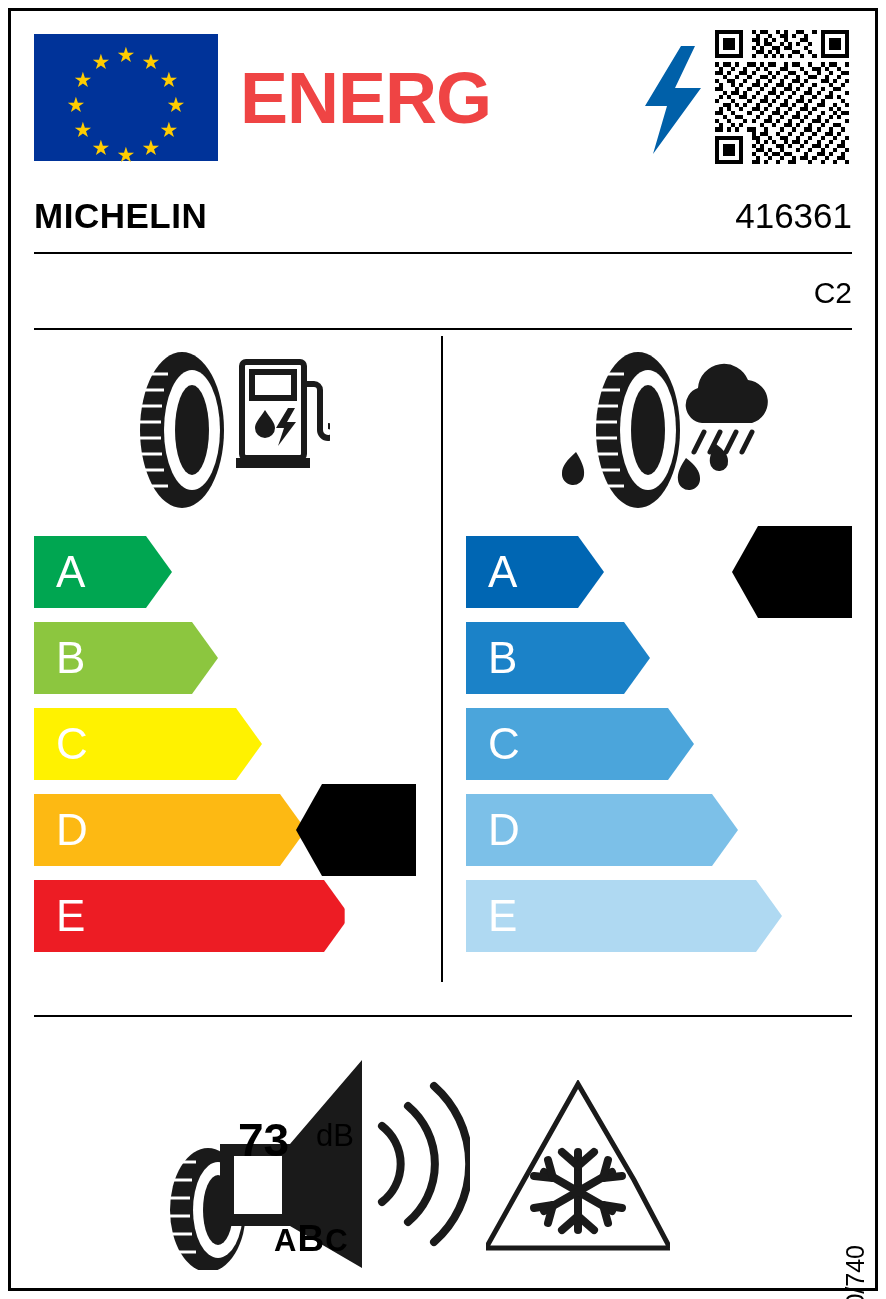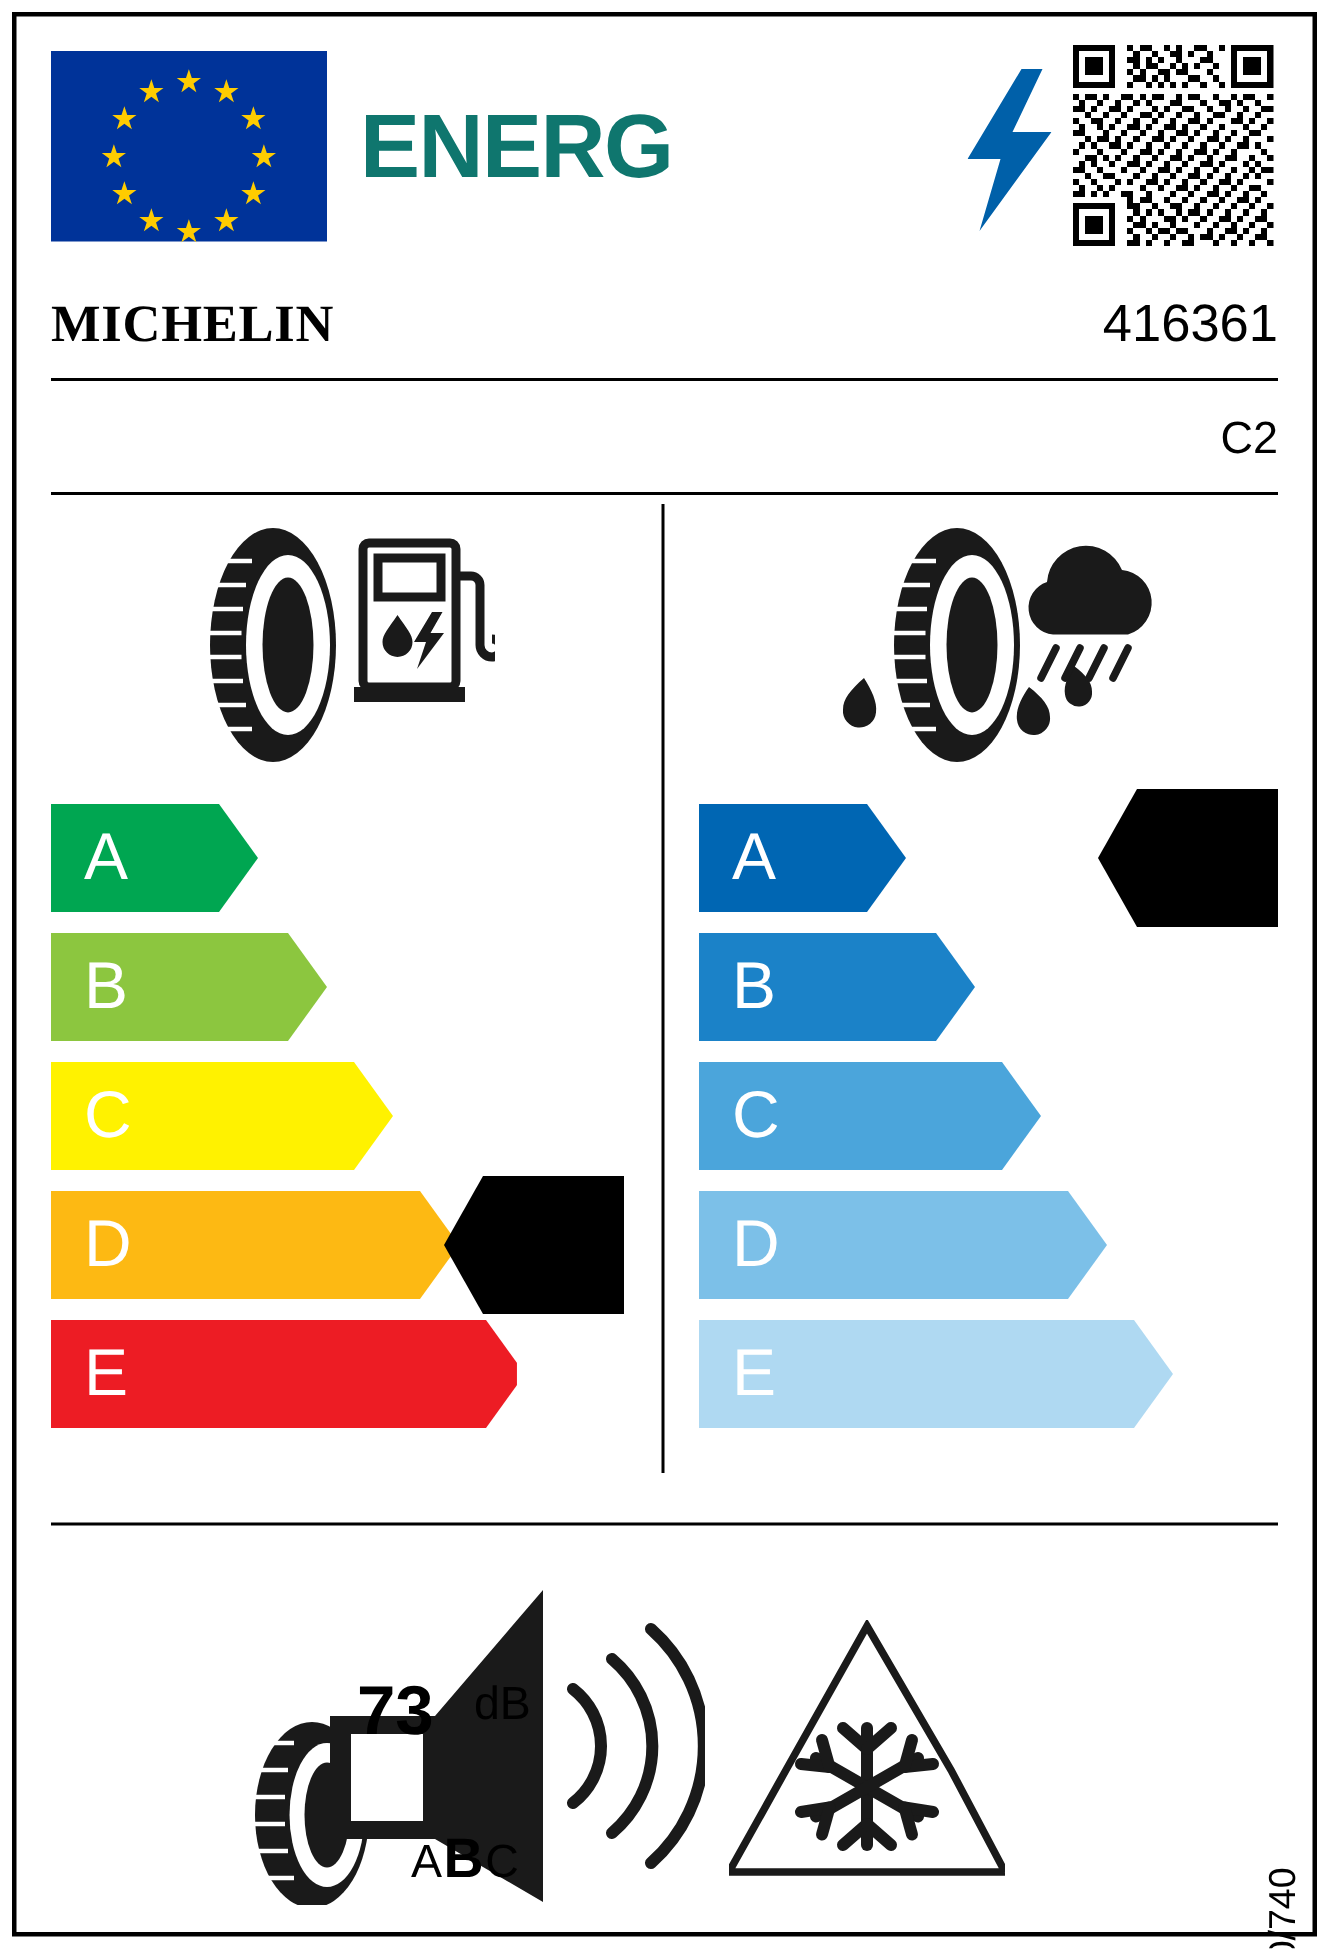--- a/index.html
+++ b/index.html
@@ -47,23 +47,23 @@
     height: 22px;
     text-align: center;
     user-select: none;
   }
   .energy-word {
     position: absolute;
     left: 240px;
     top: 42px;
     width: 430px;
     height: 112px;
-    font-size: 60px;
+    font-size: 72px;
     font-weight: bold;
-    color: #0f766e;
+    color: #ef4444;
     letter-spacing: -1px;
     line-height: 112px;
     white-space: nowrap;
   }
   .bolt {
     position: absolute;
     left: 645px;
     top: 46px;
     width: 56px;
     height: 108px;
@@ -78,21 +78,20 @@
 
   
   .brand {
     position: absolute;
     left: 34px;
     top: 196px;
     font-size: 35px;
     font-weight: bold;
     color: #000;
     letter-spacing: 0.5px;
-    font-family: Liberation Serif, serif;
   }
   .sku {
     position: absolute;
     right: 34px;
     top: 196px;
     font-size: 35px;
     color: #000;
   }
   .rule {
     position: absolute;
@@ -175,20 +174,21 @@
   .noise-unit {
     position: absolute;
     font-size: 31px;
     color: #000;
   }
   .noise-classes {
     position: absolute;
     font-size: 31px;
     color: #000;
     letter-spacing: 1px;
+    font-weight: bold;
   }
   .noise-classes b { font-size: 37px; }
 
   .date-vert {
     position: absolute;
     right: 16px;
     bottom: 54px;
     font-size: 25px;
     color: #000;
     transform: rotate(-90deg);

